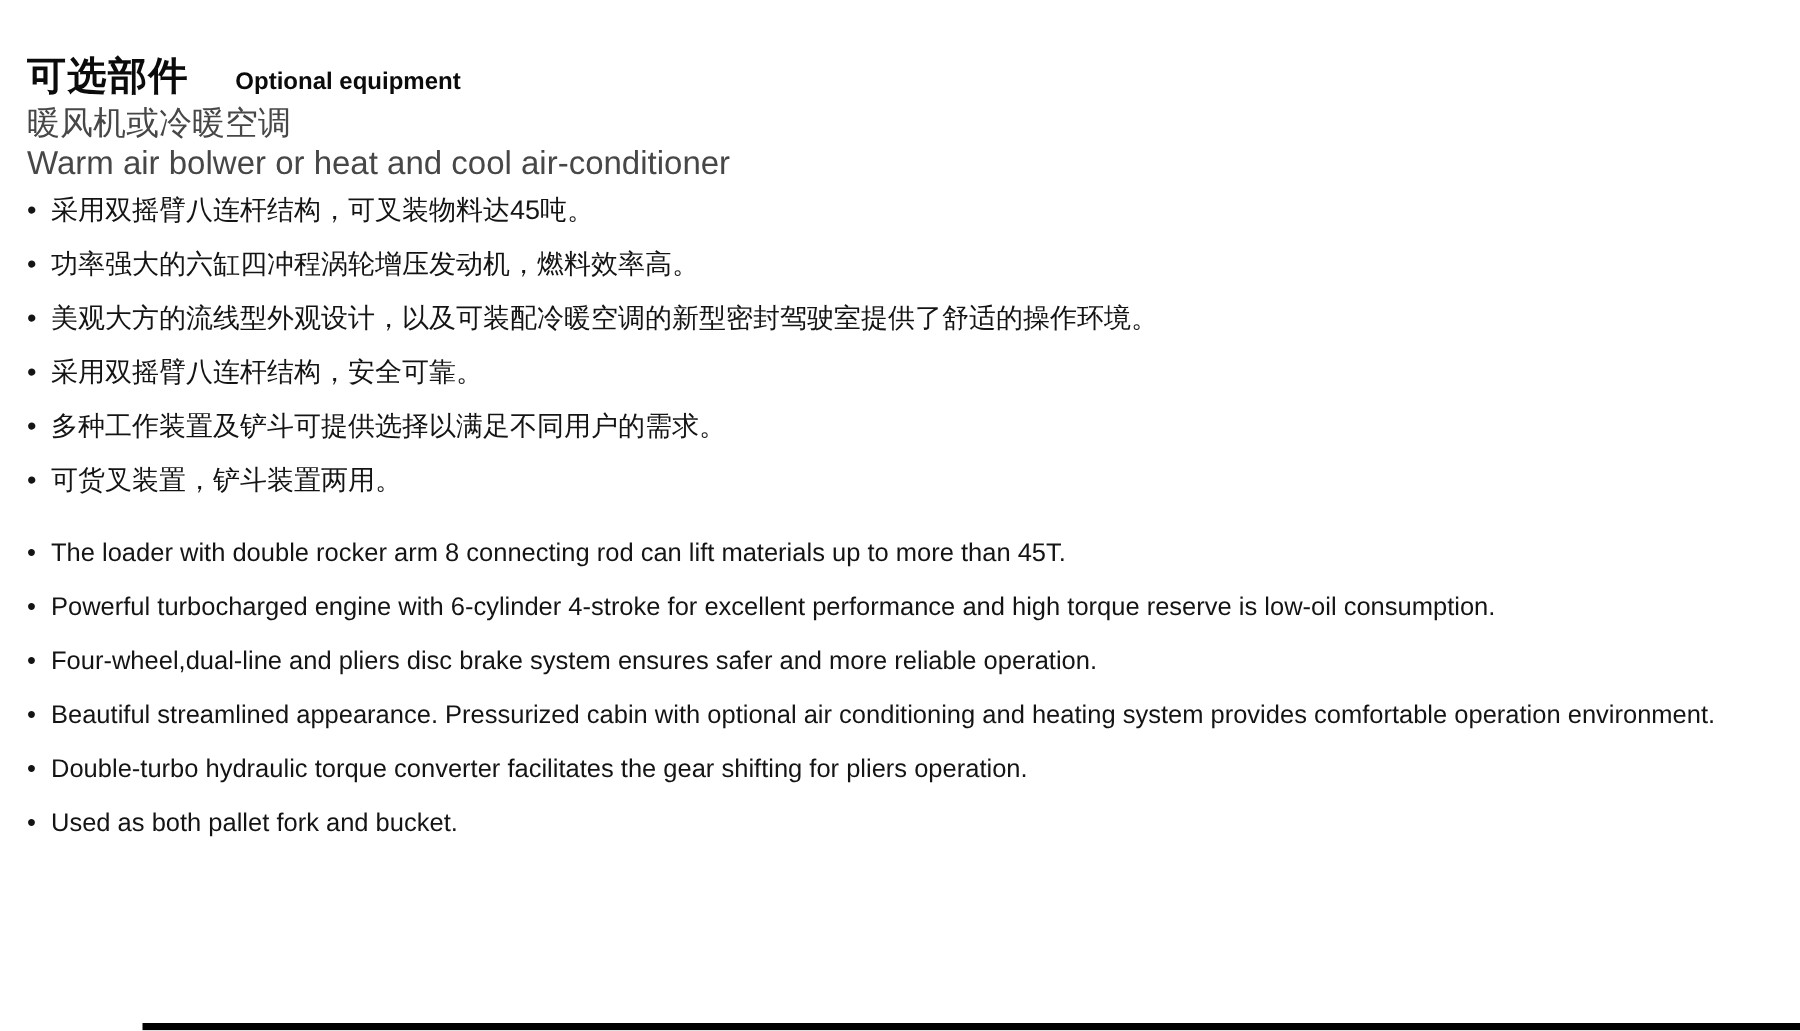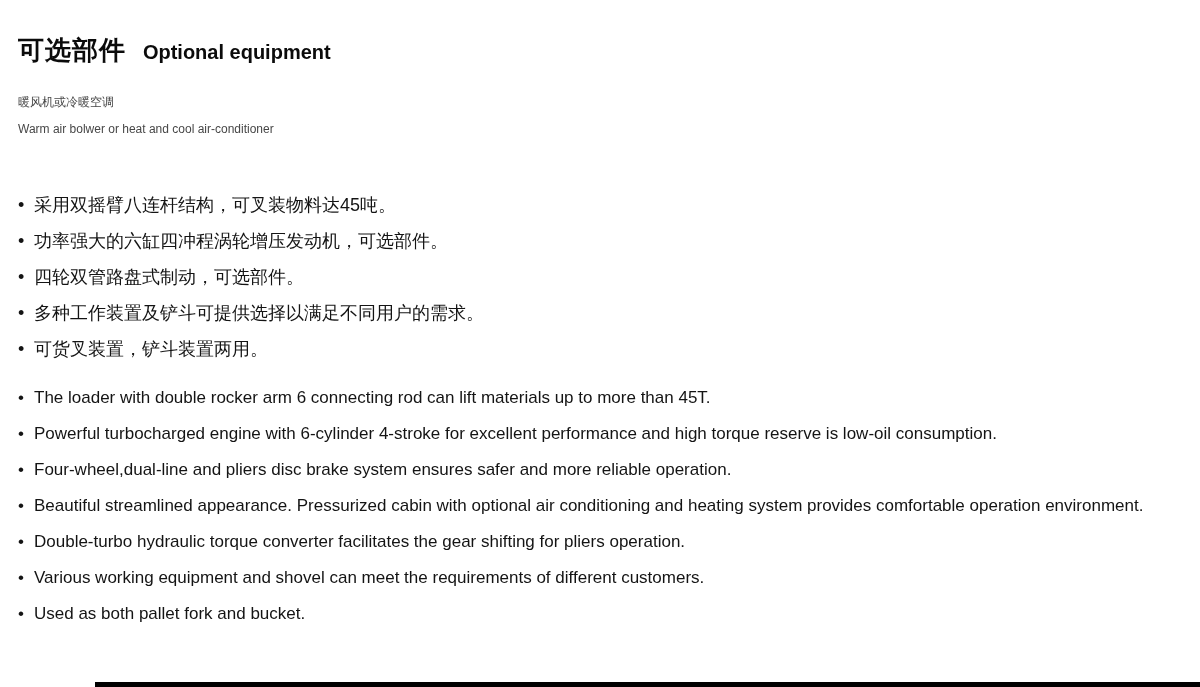--- a/index.html
+++ b/index.html
@@ -22,27 +22,26 @@
     margin: 0;
     color: #0b0b0b;
     white-space: nowrap;
   }
   .title .t-cn {
     font-size: 26px;
     font-weight: 700;
     letter-spacing: 1px;
   }
   .title .t-en {
-    font-size: 20px;
+    font-size: 16px;
     font-weight: 700;
-    margin-left: 8px;
+    margin-left: 22px;
   }
   .subtitle {
-    margin-top: 21px;
-    font-size: 12px;
+    font-size: 22px;
     line-height: 27px;
     color: #474747;
   }
   ul.bullets {
     list-style: none;
     margin: 0;
     padding: 0;
   }
   ul.bullets li {
     position: relative;
@@ -50,21 +49,20 @@
     color: #141414;
   }
   ul.bullets li::before {
     content: "\2022";
     position: absolute;
     left: 0;
     top: 0;
     color: #141414;
   }
   ul.cn {
-    margin-top: 44px;
   }
   ul.cn li {
     font-size: 18px;
     line-height: 36px;
   }
   ul.en {
     margin-top: 13px;
   }
   ul.en li {
     font-size: 17px;
@@ -90,32 +88,32 @@
       <span class="t-en">Optional equipment</span>
     </h1>
 
     <div class="subtitle">
       <div>暖风机或冷暖空调</div>
       <div>Warm air bolwer or heat and cool air-conditioner</div>
     </div>
 
     <ul class="bullets cn">
       <li>采用双摇臂八连杆结构，可叉装物料达45吨。</li>
-      <li>功率强大的六缸四冲程涡轮增压发动机，可选部件。</li>
-      <li>四轮双管路盘式制动，可选部件。</li>
+      <li>功率强大的六缸四冲程涡轮增压发动机，燃料效率高。</li>
+      <li>美观大方的流线型外观设计，以及可装配冷暖空调的新型密封驾驶室提供了舒适的操作环境。</li>
+      <li>采用双摇臂八连杆结构，安全可靠。</li>
       <li>多种工作装置及铲斗可提供选择以满足不同用户的需求。</li>
       <li>可货叉装置，铲斗装置两用。</li>
     </ul>
 
     <ul class="bullets en">
-      <li>The loader with double rocker arm 6 connecting rod can lift materials up to more than 45T.</li>
+      <li>The loader with double rocker arm 8 connecting rod can lift materials up to more than 45T.</li>
       <li>Powerful turbocharged  engine with 6-cylinder 4-stroke for excellent performance and high torque reserve is low-oil consumption.</li>
       <li>Four-wheel,dual-line and pliers disc brake system ensures safer and more reliable operation.</li>
       <li>Beautiful streamlined appearance. Pressurized cabin with optional air conditioning and heating system provides comfortable operation environment.</li>
       <li>Double-turbo hydraulic torque converter facilitates the gear shifting for pliers operation.</li>
-      <li>Various working equipment and shovel can meet the requirements of different customers.</li>
       <li>Used as both pallet fork and bucket.</li>
     </ul>
 
   </div>
 
   <div class="bottom-bar"></div>
 </div>
 
 </body></html>

